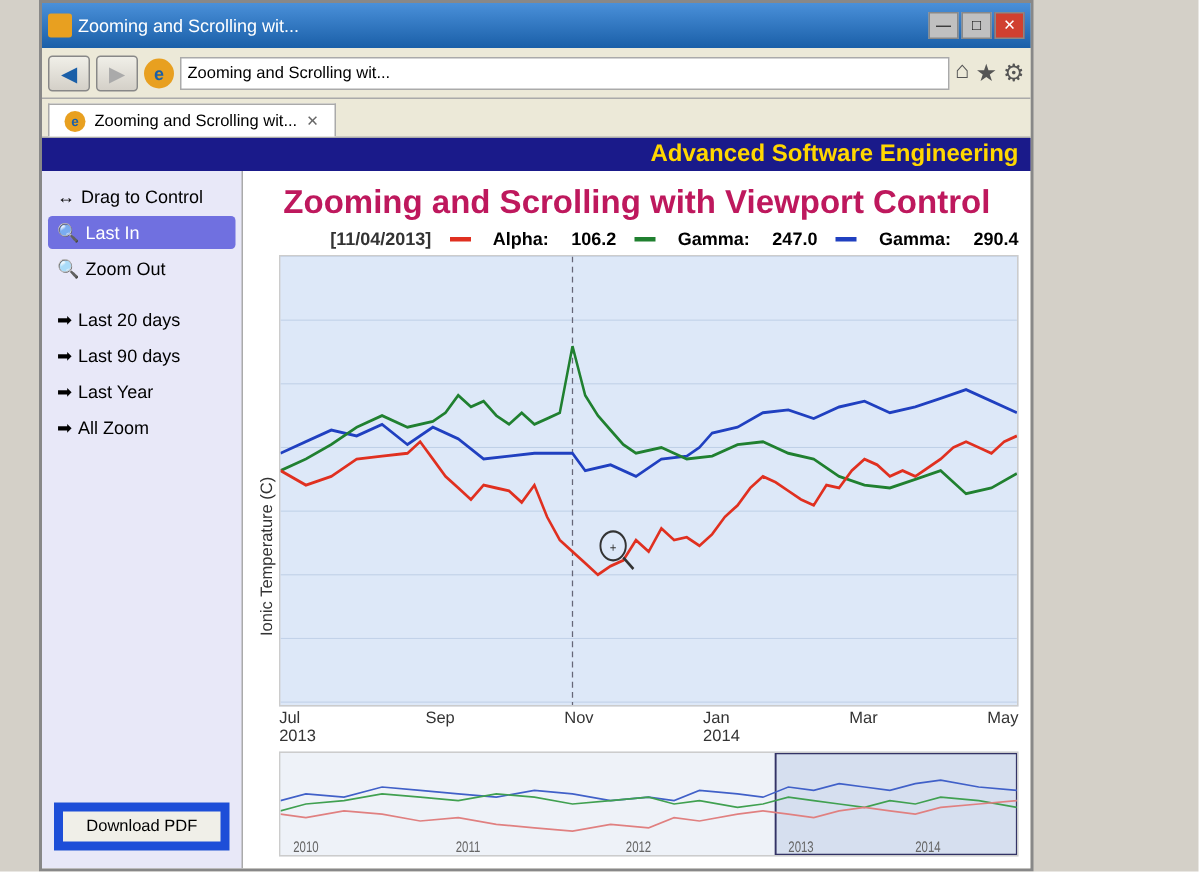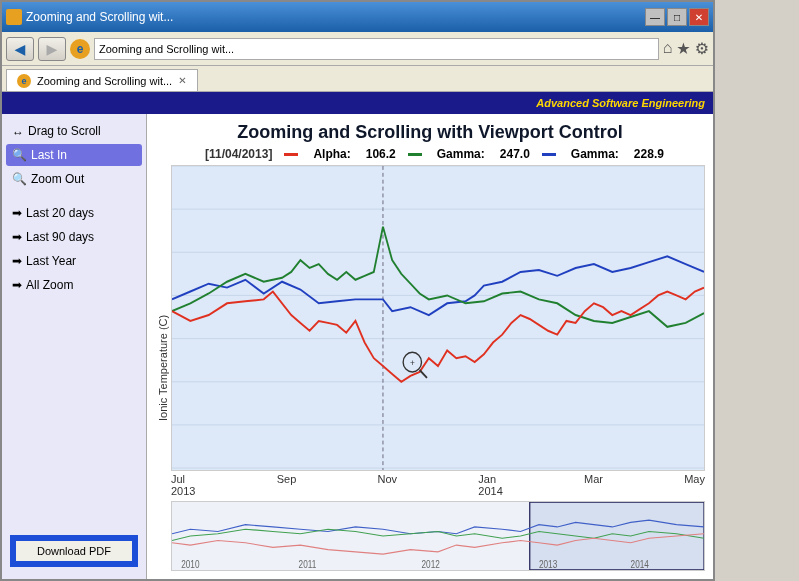--- a/index.html
+++ b/index.html
@@ -1,19 +1,19 @@
 <!DOCTYPE html>
 <html><head>
   <meta charset="utf-8">
   <style>
     * { box-sizing: border-box; margin: 0; padding: 0; }
     body { width: 799px; height: 581px; overflow: hidden; font-family: Arial, sans-serif; background: #d4d0c8; }
 
     
-    .window { width: 715px; height: 581px; border: 2px solid #888; display: flex; flex-direction: column; }
+    .window { width: 663px; height: 581px; border: 2px solid #888; display: flex; flex-direction: column; margin-left: 26px; }
     .title-bar { background: linear-gradient(to bottom, #4a90d9, #1a5fa8); height: 30px; display: flex; align-items: center; justify-content: space-between; padding: 0 4px; }
     .title-bar-left { display: flex; align-items: center; gap: 4px; }
     .window-icon { width: 16px; height: 16px; background: #e8a020; border-radius: 2px; }
     .title-text { color: white; font-size: 12px; }
     .window-controls { display: flex; gap: 2px; }
     .win-btn { width: 20px; height: 18px; background: #c0c0c0; border: 1px solid #888; font-size: 10px; display: flex; align-items: center; justify-content: center; cursor: pointer; }
     .win-btn.close { background: #d04030; color: white; }
 
     
     .address-bar { background: #ece9d8; height: 34px; display: flex; align-items: center; padding: 0 4px; gap: 4px; border-bottom: 1px solid #aaa; }
@@ -32,37 +32,37 @@
     
     .sidebar { width: 145px; background: #e8e8f8; border-right: 1px solid #aaa; display: flex; flex-direction: column; padding: 6px 4px; gap: 2px; }
     .sidebar-btn { display: flex; align-items: center; gap: 4px; padding: 4px 6px; font-size: 12px; cursor: pointer; border: none; background: transparent; width: 100%; text-align: left; }
     .sidebar-btn.active { background: #7070e0; color: white; border-radius: 3px; }
     .sidebar-divider { height: 8px; }
     .sidebar-spacer { flex: 1; }
     .download-btn { margin: 6px 4px; padding: 4px 8px; background: #f0efe8; border: 6px solid #1d4ed8; font-size: 11px; cursor: pointer; text-align: center; }
 
     
     .chart-area { flex: 1; background: white; display: flex; flex-direction: column; padding: 8px; }
-    .chart-title { text-align: center; font-size: 18px; font-weight: bold; color: #0f172a; margin-bottom: 4px; }
+    .chart-title { text-align: center; font-size: 22px; font-weight: bold; color: #be185d; margin-bottom: 4px; }
     .chart-legend { display: flex; align-items: center; gap: 12px; font-size: 12px; margin-bottom: 4px; padding-left: 50px; }
     .legend-date { font-weight: bold; color: #333; }
     .legend-item { display: flex; align-items: center; gap: 15px; font-weight: bold; }
     .legend-color { width: 14px; height: 3px; }
     .chart-wrapper { display: flex; flex: 1; }
     .y-axis-label { writing-mode: vertical-rl; transform: rotate(180deg); font-size: 11px; color: #333; text-align: center; padding: 0 2px; }
     .chart-container { flex: 1; display: flex; flex-direction: column; }
     .main-chart { flex: 1; position: relative; border: 1px solid #ccc; background: #dde8f8; }
     .mini-chart { height: 70px; position: relative; border: 1px solid #ccc; background: #eef2f8; margin-top: 2px; }
 
     
     svg.chart-svg { width: 100%; height: 100%; }
 
     
     .brand-bar { background: #1a1a8a; height: 22px; display: flex; align-items: center; justify-content: flex-end; padding: 0 8px; }
-    .brand-text { color: #ffd700; font-size: 11px; font-style: italic; font-weight: bold; }
+    .brand-text { color: #ffd700; font-size: 16px; font-weight: bold; }
   </style>
 </head>
 <body>
 
 <div class="window">
 
   <div class="title-bar">
     <div class="title-bar-left">
       <div class="window-icon"></div>
       <span class="title-text">Zooming and Scrolling wit...</span>
@@ -98,21 +98,21 @@
 
   <div class="brand-bar">
     <span class="brand-text">Advanced Software Engineering</span>
   </div>
 
   <div class="content-area">
 
     <div class="sidebar">
       <button class="sidebar-btn">
         <span>↔</span>
-        <span>Drag to Scroll</span>
+        <span>Drag to Control</span>
       </button>
       <button class="sidebar-btn active">
         <span>🔍</span>
         <span>Last In</span>
       </button>
       <button class="sidebar-btn">
         <span>🔍</span>
         <span>Zoom Out</span>
       </button>
       <div class="sidebar-divider"></div>
@@ -146,21 +146,21 @@
           <span>106.2</span>
         </span>
         <span class="legend-item">
           <span class="legend-color" style="background:#208030;"></span>
           <span>Gamma:</span>
           <span>247.0</span>
         </span>
         <span class="legend-item">
           <span class="legend-color" style="background:#2040c0;"></span>
           <span>Gamma:</span>
-          <span>228.9</span>
+          <span>290.4</span>
         </span>
       </div>
 
       <div class="chart-wrapper">
         <div class="y-axis-label">Ionic Temperature (C)</div>
         <div class="chart-container">
 
           <div class="main-chart">
             <svg class="chart-svg" viewBox="0 0 580 310" preserveAspectRatio="none">
 

